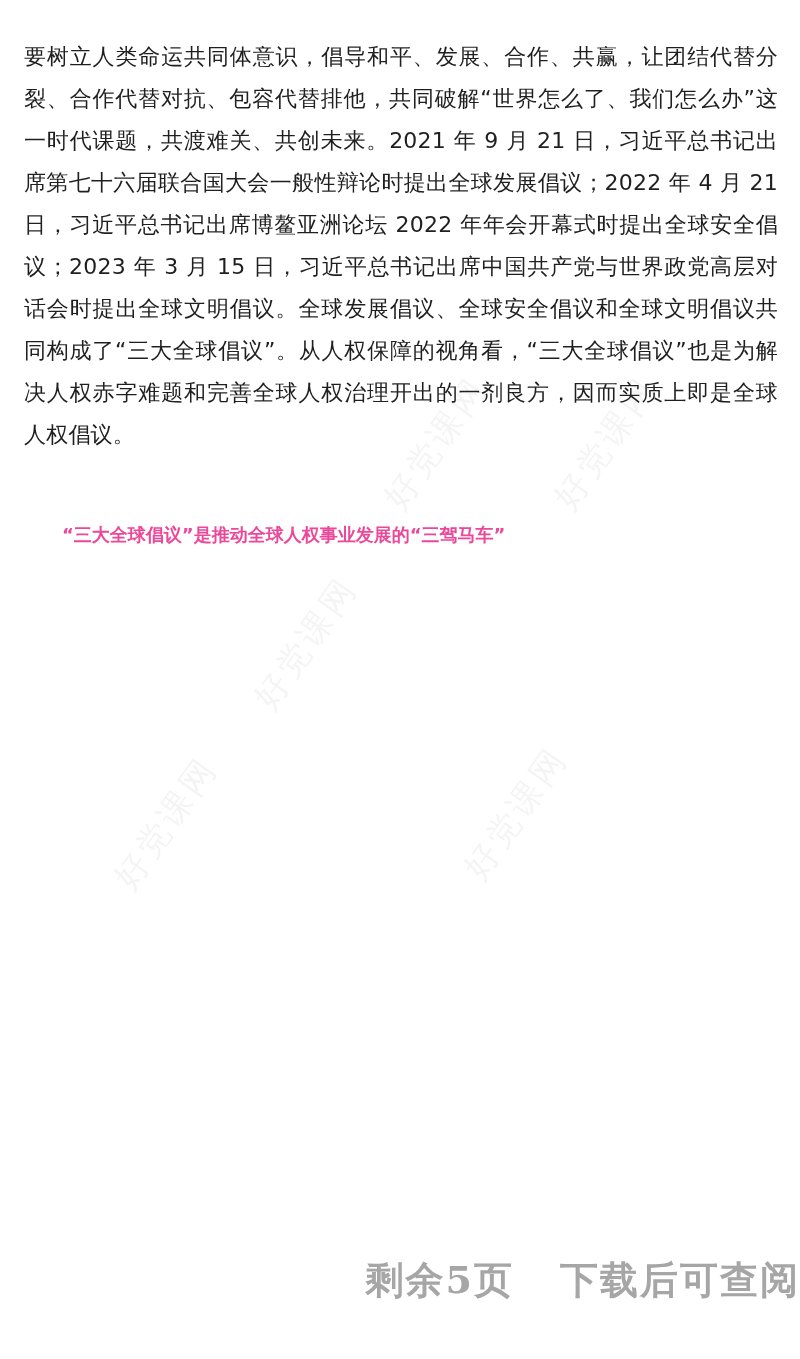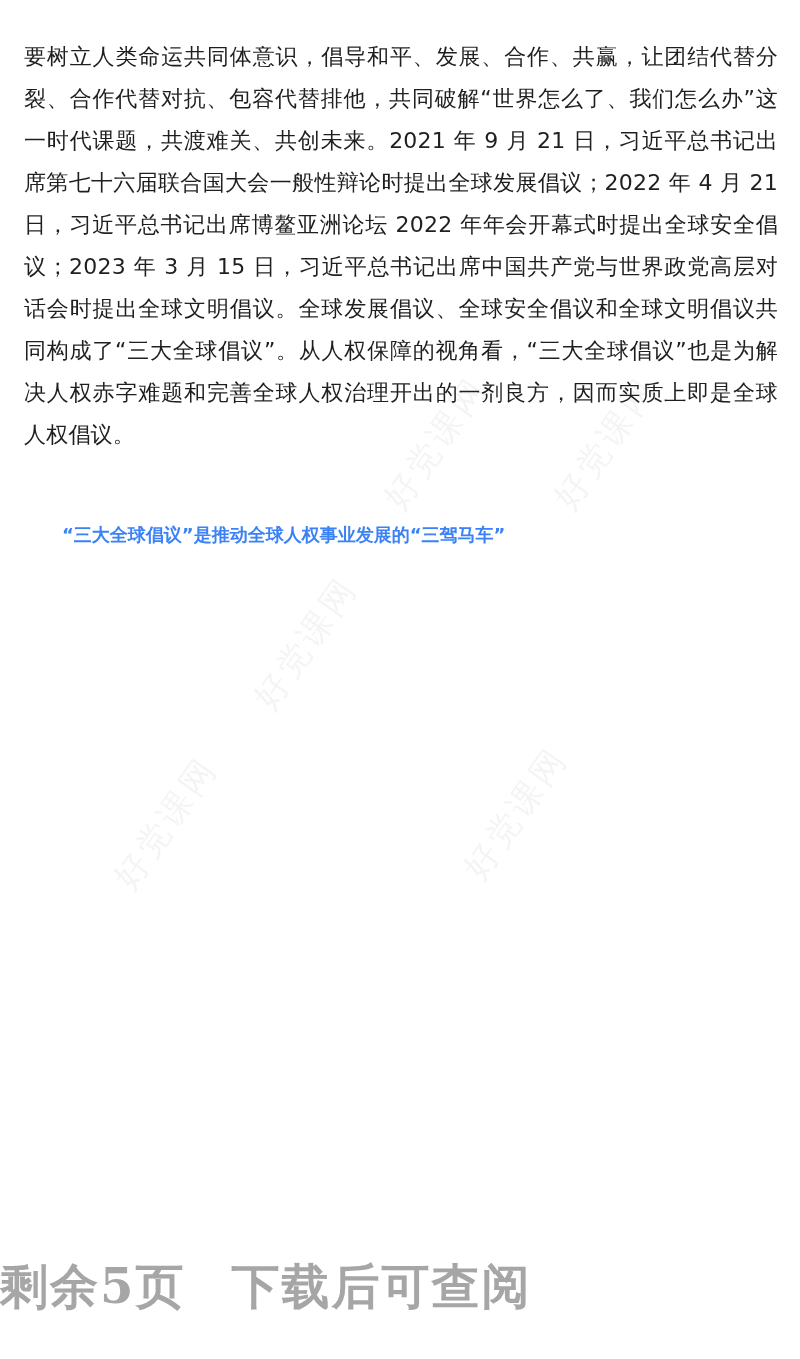--- a/index.html
+++ b/index.html
@@ -11,32 +11,32 @@
     }
     .para {
       position: absolute; left: 24px; width: 754px;
       font-size: 22px; line-height: 42px; letter-spacing: 0.2px;
       text-align: justify; text-align-last: left;
       margin: 0;
     }
     .para.indent { text-indent: 37px; }
     .heading {
       position: absolute; left: 62px; top: 520px;
-      font-size: 18px; font-weight: bold; line-height: 30px; color: #3b82f6;
+      font-size: 18px; font-weight: bold; line-height: 30px; color: #ec4899;
       margin: 0;
     }
     .watermark {
       position: absolute; font-size: 34px; color: rgba(0,0,0,0.045);
       transform: rotate(-55deg); white-space: nowrap; pointer-events: none;
       font-family: "DejaVu Sans", sans-serif; letter-spacing: 4px;
     }
     .footer-banner {
-      position: absolute; left: 0; top: 1255px; width: 800px; text-align: left;
+      position: absolute; left: 0; top: 1255px; width: 800px; text-align: right;
       font-family: "DejaVu Serif", "Liberation Serif", serif;
-      font-size: 48px; font-weight: bold; color: #a6a6a6; letter-spacing: 2px;
+      font-size: 38px; font-weight: bold; color: #a6a6a6; letter-spacing: 2px;
     }
     .footer-banner span { display: inline-block; }
     .footer-banner .gap { width: 46px; }
   </style>
 </head>
 <body>
 
 <div class="page">
 
   <div class="watermark" style="left:360px; top:420px;">好党课网</div>

